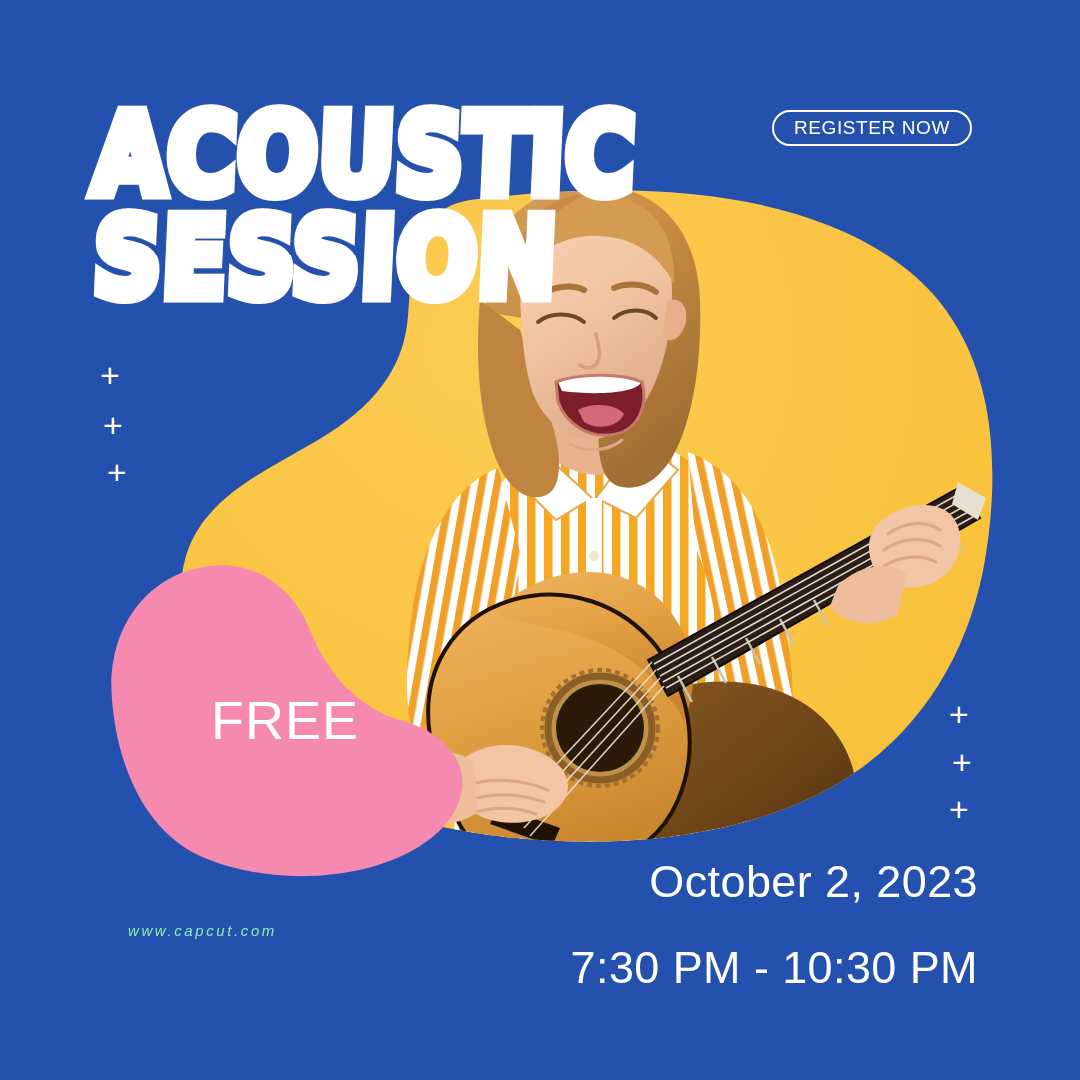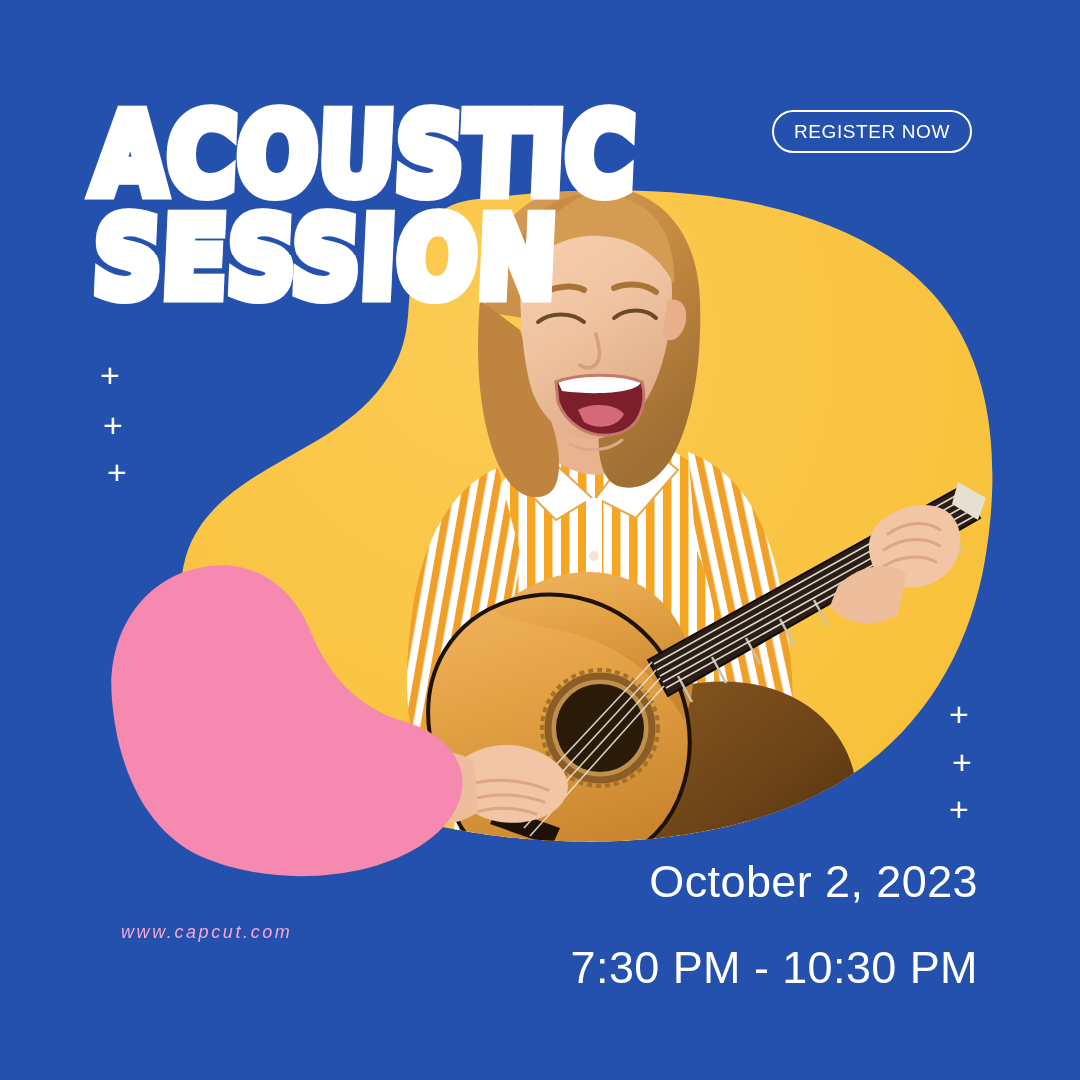--- a/index.html
+++ b/index.html
@@ -52,21 +52,21 @@
     white-space: nowrap;
   }
   #headline-line-2 { margin-top: 18px; }
 
   
   #register-now {
     position: absolute;
     left: 772px;
     top: 110px;
     width: 200px;
-    height: 43px;
+    height: 36px;
     box-sizing: border-box;
     border: 2px solid #ffffff;
     border-radius: 25px;
     color: #ffffff;
     font-size: 19px;
     font-weight: 400;
     letter-spacing: 0.6px;
     display: flex;
     align-items: center;
     justify-content: center;
@@ -133,24 +133,24 @@
     font-size: 45px;
     font-weight: 300;
     letter-spacing: 0.4px;
     line-height: 1.22;
     margin-top: 31px;
   }
 
   
   #website {
     position: absolute;
-    left: 121px;
+    left: 128px;
     top: 922px;
-    color: #f9a8d4;
-    font-size: 18px;
+    color: #86efac;
+    font-size: 15px;
     font-weight: 300;
     font-style: italic;
     letter-spacing: 2.6px;
     z-index: 35;
   }
 </style>
 </head>
 <body>
 
 <div id="poster">
@@ -400,20 +400,21 @@
              C106,634 142,580 198,568
              C252,556 292,586 310,630
              C330,680 362,710 406,722
              C446,734 466,762 462,790
              C456,826 420,854 368,868
              C312,882 250,878 200,856
              C148,832 118,772 112,700 Z" fill="#F589B0"></path>
   </svg>
 
   <div id="free-entry">
+    <span class="fe-line fe-line-1">FREE</span>
   </div>
 
   <div id="headline">
     <span class="headline-line" id="headline-line-1">ACOUSTIC</span>
     <span class="headline-line" id="headline-line-2">SESSION</span>
   </div>
 
   <button id="register-now">REGISTER NOW</button>
 
   <span class="plus" style="left:100px; top:358px;">+</span>

